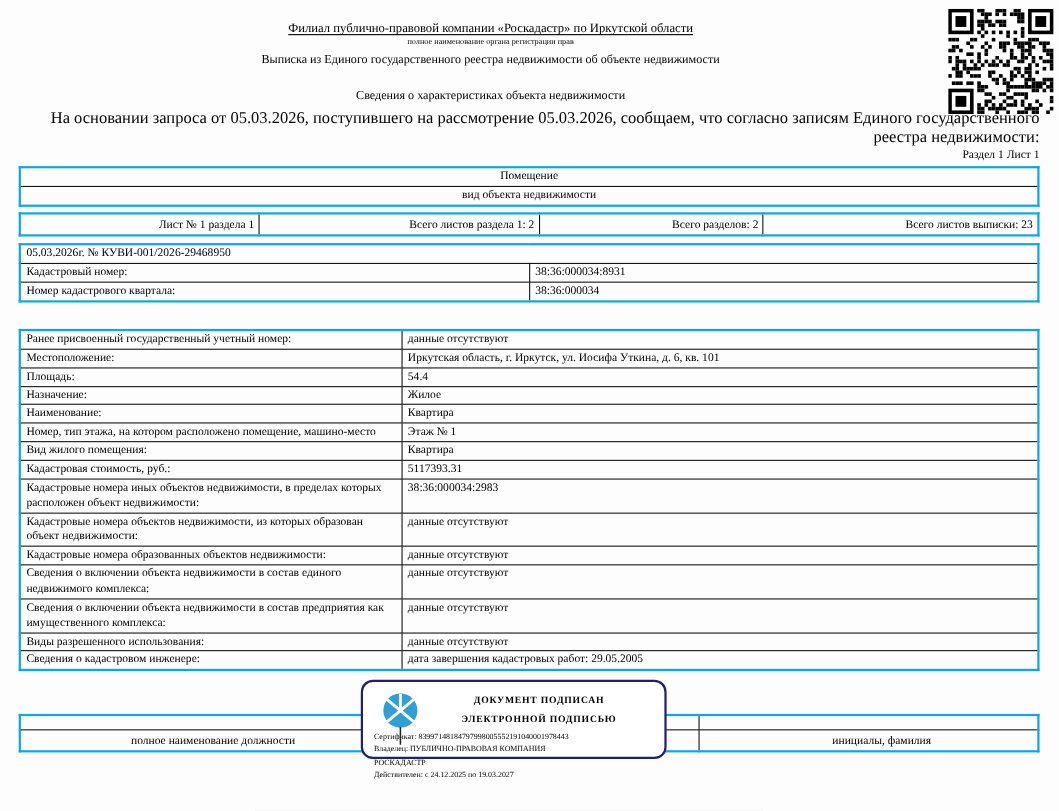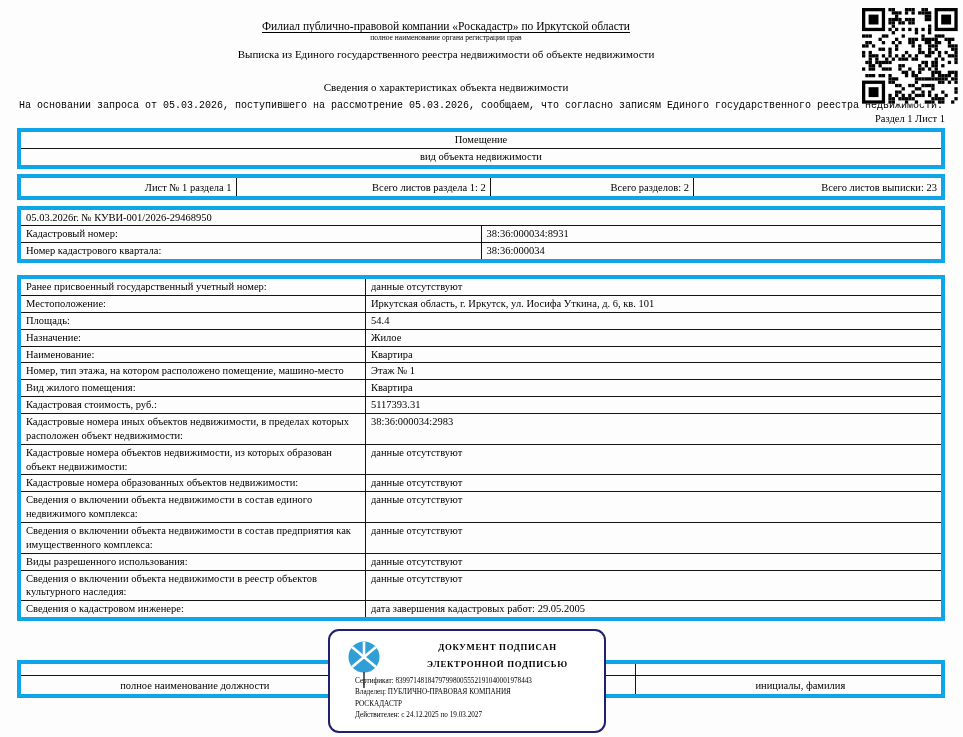--- a/index.html
+++ b/index.html
@@ -10,46 +10,46 @@
     margin:0 auto; overflow:hidden;
   }
   
   .qr { position:absolute; top:8px; right:5px; width:96px; height:96px; }
   .header-center { width:858px; margin:11px 0 0 17px; text-align:center; }
   .org-name { margin-top:20px; font-size:11.5px; }
   .org-name span { text-decoration:underline; text-underline-offset:2px; }
   .org-caption { margin-top:1px; font-size:7.5px; }
   .doc-title { margin-top:6px; font-size:11px; }
   .section-title { margin-top:21px; font-size:11px; }
-  .request-line { width:928px; margin:7px 0 0 17px; text-align:center; font-size:10px;font-family:Liberation Mono, monospace; }
+  .request-line { width:928px; margin:7px 0 0 17px; text-align:right; font-size:15px; }
   .section-sheet { width:928px; margin:2px 0 0 17px; text-align:right; font-size:10.5px; }
   
   table { border-collapse:collapse; width:928px; margin-left:17px; table-layout:fixed; }
-  table { border:4px solid #0ea5e9; }
+  table { border:2px solid #0ea5e9; }
   td { border:1.5px solid #141414; font-size:10.5px; line-height:1.32;
        padding:1px 4px 1px 5px; vertical-align:top; }
   .tbl-object { margin-top:4px; }
   .tbl-object td { text-align:center; padding:1px 2px; }
   .tbl-sheets { margin-top:5px; }
   .tbl-sheets td { text-align:right; height:20px; padding-top:3px; }
   .tbl-main { margin-top:6px; }
   .tbl-main td.label { width:37.5%;margin-left:23px; }
-  .tbl-details { margin-top:12px; }
+  .tbl-details { margin-top:24px; }
   .tbl-details td.label { width:37.5%; }
   .req-row td { height:18px; }
   
   .footer-wrap { position:relative; margin-top:39px; }
   .tbl-footer td { text-align:center; }
   .tbl-footer .r-empty td { height:13px; }
   .tbl-footer .r-label td { height:19px; padding-top:3px;padding-left:28px; }
   .c-left { width:35.3%; } .c-mid { width:31.4%; } .c-right { width:33.3%; }
   .stamp {
-    position:absolute; left:328px; top:-31px; width:278px; height:104px;
+    position:absolute; left:328px; top:-31px; width:278px; height:72px;
     background:#fff; border:2.5px solid #20206e; border-radius:11px;
-    z-index:3; padding:8px 8px 4px 25px;
+    z-index:3; padding:8px 8px 4px 10px;
   }
   .stamp-logo { position:absolute; left:12px; top:7px; width:44px; height:52px; }
   .stamp-titles { margin-left:44px; text-align:center; }
   .stamp-t { font-size:8.8px; font-weight:600; letter-spacing:0.7px; line-height:1.9; white-space:nowrap; }
   .stamp-d { font-size:7.2px; line-height:1.6; white-space:nowrap; }
   .stamp-cert { margin-top:3px; }
 </style>
 </head>
 <body>
 
@@ -442,24 +442,20 @@
     </tr>
     <tr>
       <td class="label">Сведения о включении объекта недвижимости в состав предприятия как имущественного комплекса:</td>
       <td>данные отсутствуют</td>
     </tr>
     <tr>
       <td class="label">Виды разрешенного использования:</td>
       <td>данные отсутствуют</td>
     </tr>
     <tr>
-      <td class="label">Сведения о включении объекта недвижимости в реестр объектов культурного наследия:</td>
-      <td>данные отсутствуют</td>
-    </tr>
-    <tr>
       <td class="label">Сведения о кадастровом инженере:</td>
       <td>дата завершения кадастровых работ: 29.05.2005</td>
     </tr>
   </tbody>
     </table>
 
   <div class="footer-wrap">
     <table class="tbl-footer">
       <tbody>
           <tr class="r-empty">

